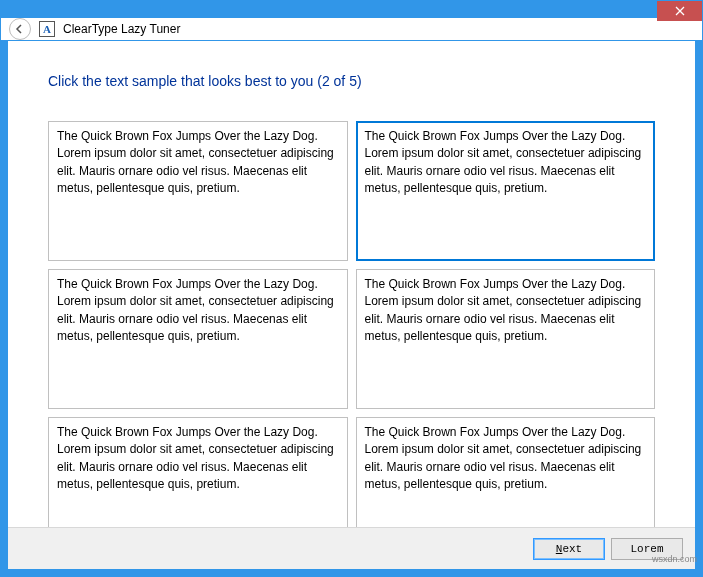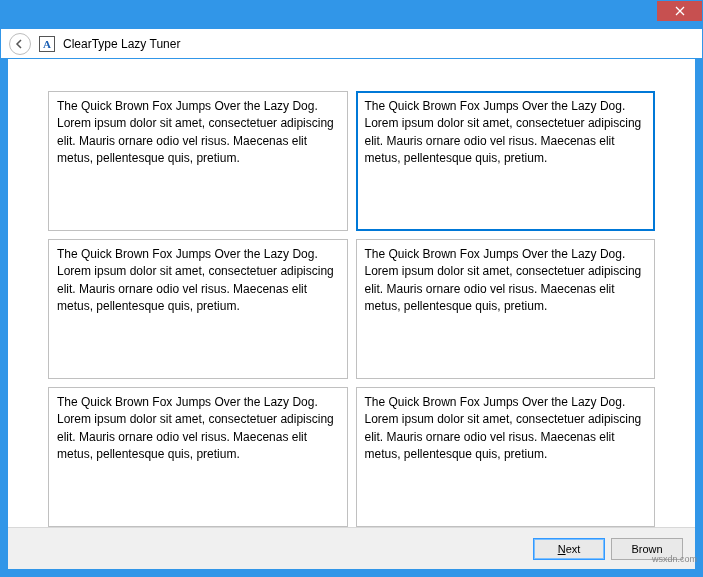--- a/index.html
+++ b/index.html
@@ -115,21 +115,21 @@
       justify-content: flex-end;
       padding: 0 12px;
       gap: 6px;
     }
     .btn {
       min-width: 72px;
       height: 22px;
       border: 1px solid #adadad;
       background: #e9e9e9;
       font-size: 11px;
-      font-family: Liberation Sans, sans-serif;
+      font-family: Liberation Mono, monospace;
       cursor: pointer;
       padding: 0 10px;
     }
     .btn.primary {
       border: 1px solid #3399ff;
       box-shadow: inset 0 0 0 1px #7abfff;
     }
     .btn .underline { text-decoration: underline; }
     .watermark {
       position: absolute;
@@ -157,30 +157,31 @@
     <div class="back-btn">
       <svg viewBox="0 0 12 12">
         <path d="M7 2 L3 6 L7 10" fill="none" stroke="#555" stroke-width="1.5"></path>
       </svg>
     </div>
     <div class="app-icon">A</div>
     <div class="app-title">ClearType Lazy Tuner</div>
   </div>
 
   <div class="content-area">
+    <div class="instruction">Click the text sample that looks best to you (2 of 5)</div>
 
     <div class="samples-grid">
       <div class="sample">The Quick Brown Fox Jumps Over the Lazy Dog. Lorem ipsum dolor sit amet, consectetuer adipiscing elit. Mauris ornare odio vel risus. Maecenas elit metus, pellentesque quis, pretium.</div>
       <div class="sample selected">The Quick Brown Fox Jumps Over the Lazy Dog. Lorem ipsum dolor sit amet, consectetuer adipiscing elit. Mauris ornare odio vel risus. Maecenas elit metus, pellentesque quis, pretium.</div>
       <div class="sample">The Quick Brown Fox Jumps Over the Lazy Dog. Lorem ipsum dolor sit amet, consectetuer adipiscing elit. Mauris ornare odio vel risus. Maecenas elit metus, pellentesque quis, pretium.</div>
       <div class="sample">The Quick Brown Fox Jumps Over the Lazy Dog. Lorem ipsum dolor sit amet, consectetuer adipiscing elit. Mauris ornare odio vel risus. Maecenas elit metus, pellentesque quis, pretium.</div>
       <div class="sample">The Quick Brown Fox Jumps Over the Lazy Dog. Lorem ipsum dolor sit amet, consectetuer adipiscing elit. Mauris ornare odio vel risus. Maecenas elit metus, pellentesque quis, pretium.</div>
       <div class="sample">The Quick Brown Fox Jumps Over the Lazy Dog. Lorem ipsum dolor sit amet, consectetuer adipiscing elit. Mauris ornare odio vel risus. Maecenas elit metus, pellentesque quis, pretium.</div>
     </div>
 
     <div class="footer">
       <button class="btn primary"><span class="underline">N</span>ext</button>
-      <button class="btn">Brown</button>
+      <button class="btn">Lorem</button>
     </div>
   </div>
 </div>
 
 <div class="watermark">wsxdn.com</div>
 
 </body></html>

